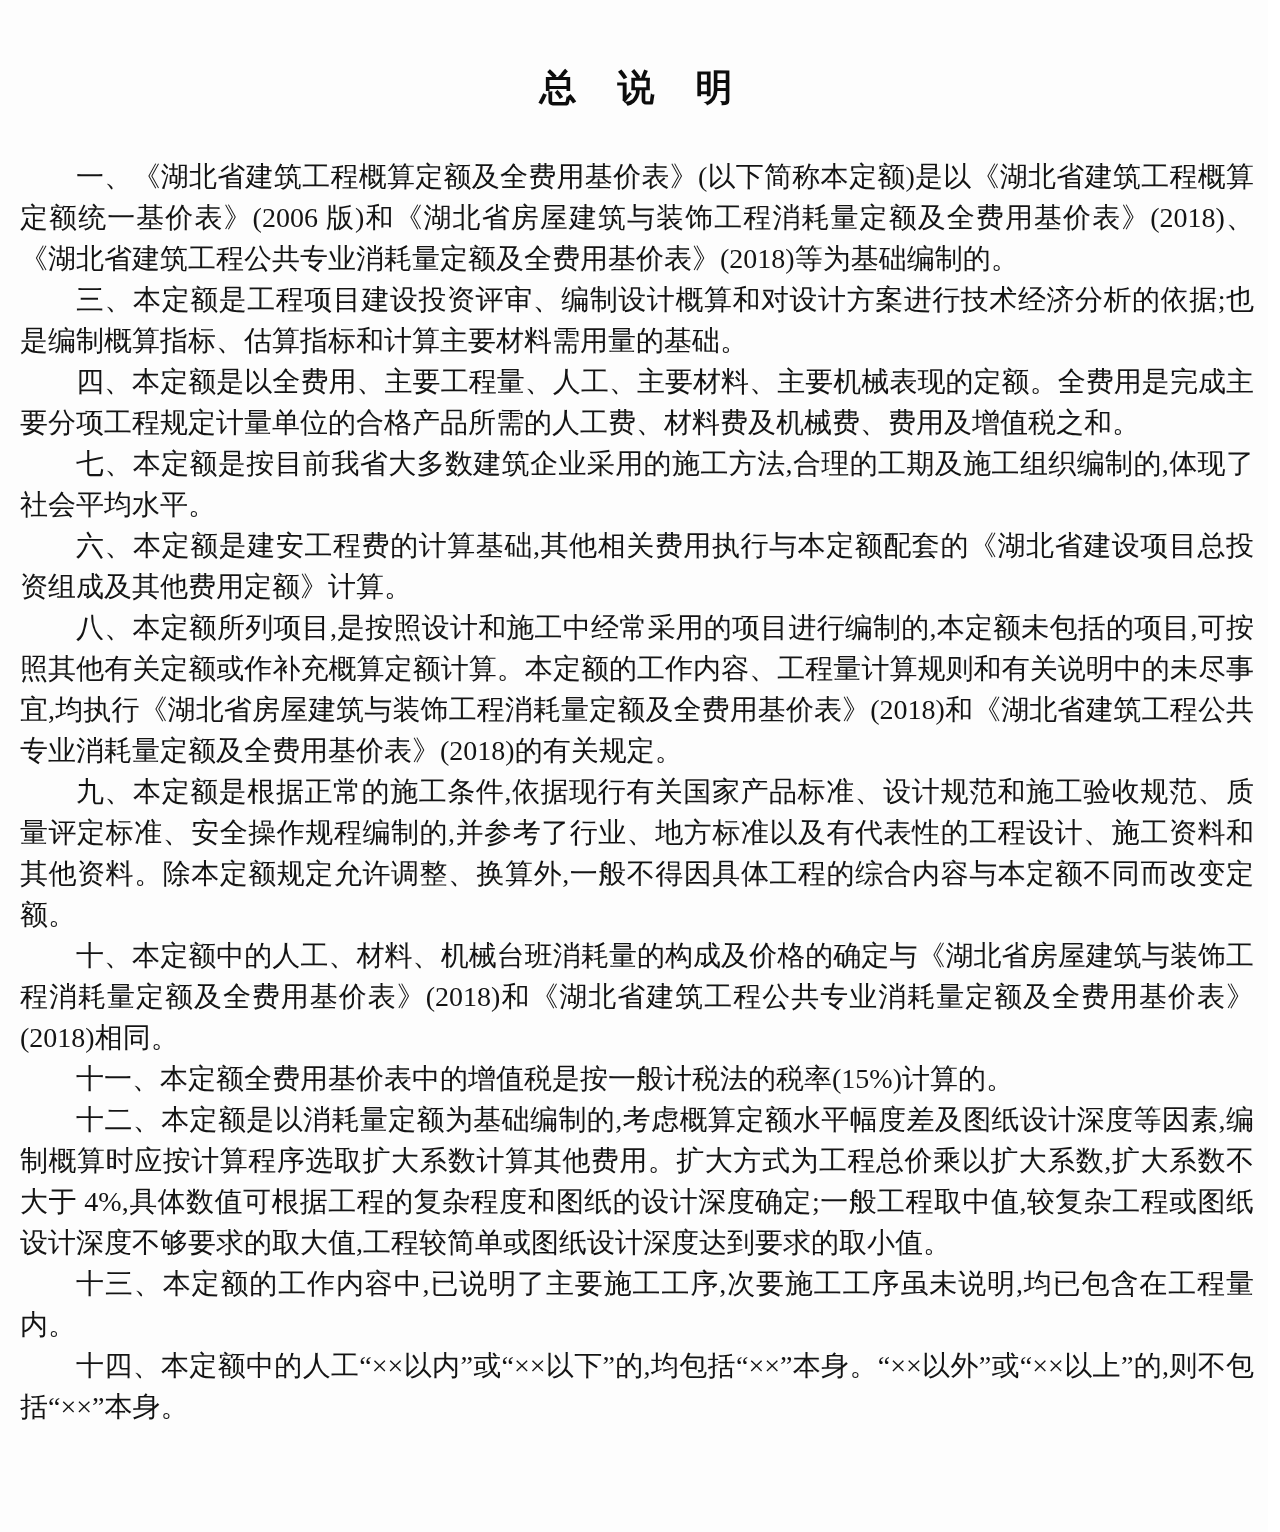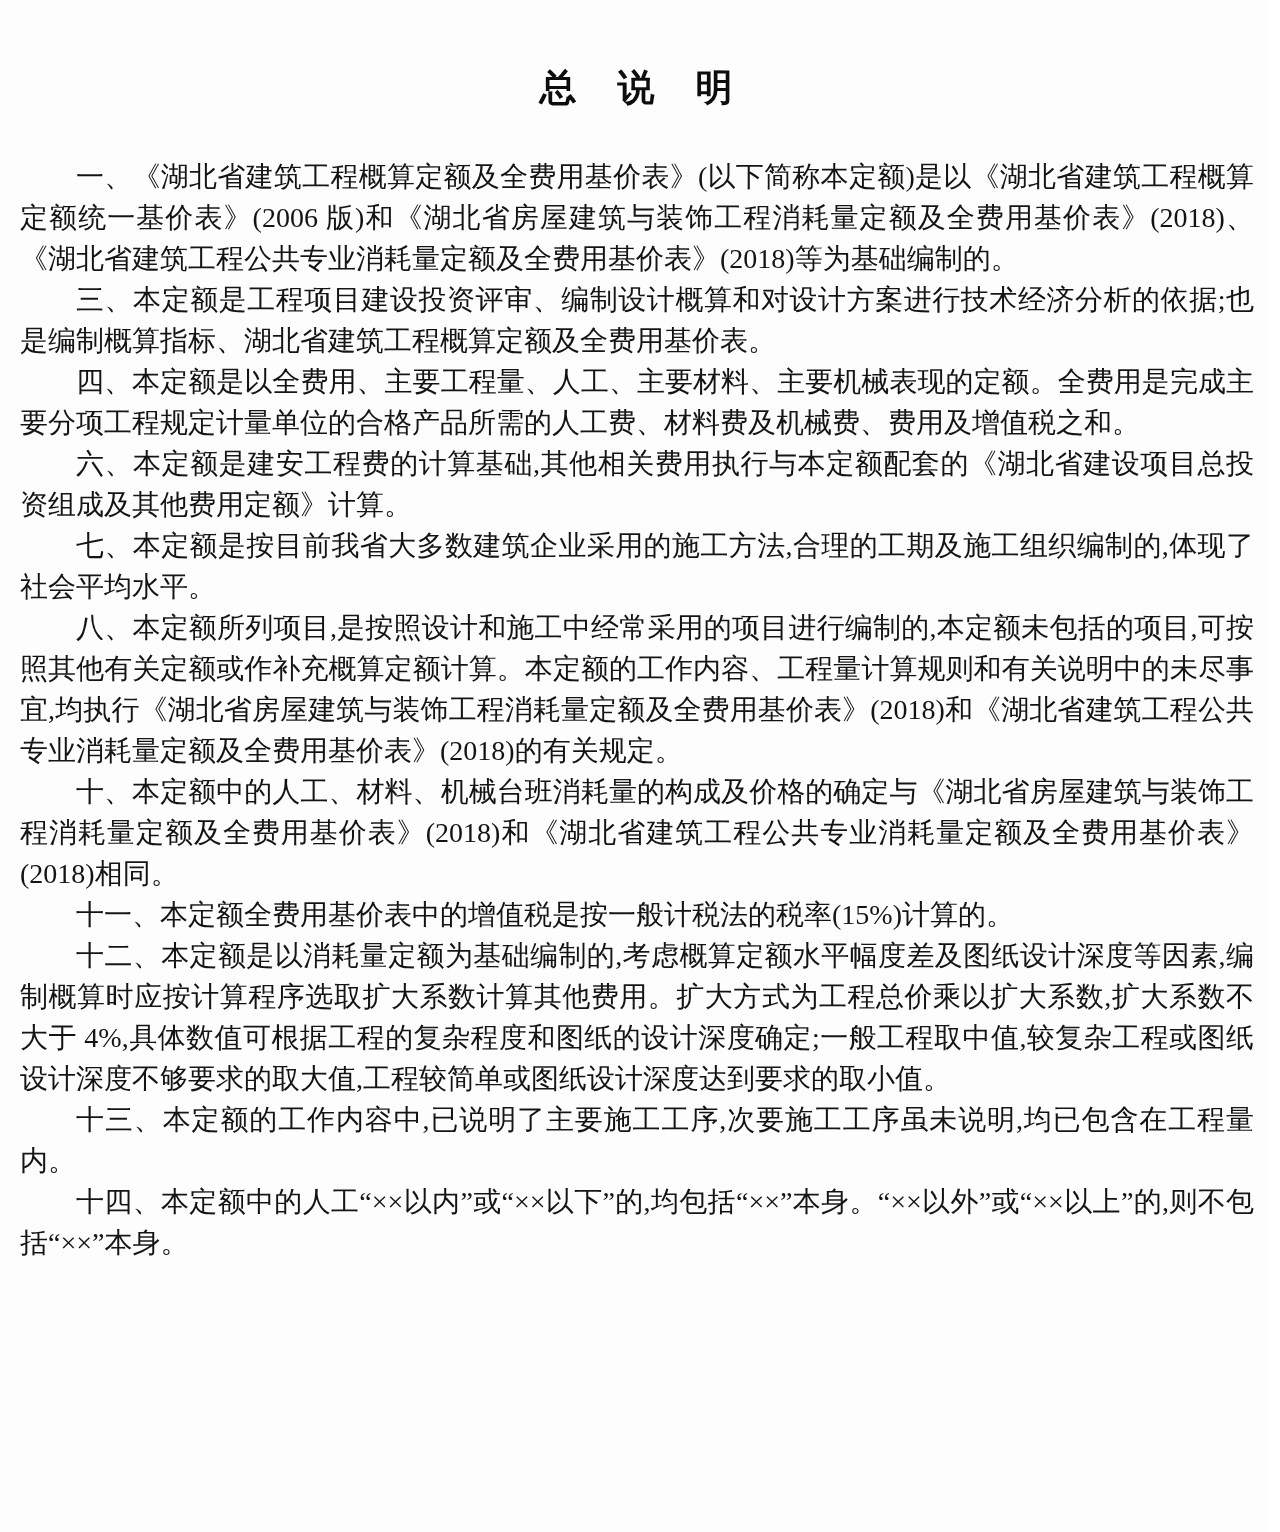--- a/index.html
+++ b/index.html
@@ -35,24 +35,25 @@
     margin: 0;
   }
 </style>
 </head>
 <body>
 
 <div class="page">
   <h1 class="page-title">总　说　明</h1>
   <div class="content">
     <p class="para">一、《湖北省建筑工程概算定额及全费用基价表》(以下简称本定额)是以《湖北省建筑工程概算定额统一基价表》(2006 版)和《湖北省房屋建筑与装饰工程消耗量定额及全费用基价表》(2018)、《湖北省建筑工程公共专业消耗量定额及全费用基价表》(2018)等为基础编制的。</p>
-    <p class="para">三、本定额是工程项目建设投资评审、编制设计概算和对设计方案进行技术经济分析的依据;也是编制概算指标、湖北省建筑工程概算定额及全费用基价表。</p>
+    <p class="para">三、本定额是工程项目建设投资评审、编制设计概算和对设计方案进行技术经济分析的依据;也是编制概算指标、估算指标和计算主要材料需用量的基础。</p>
     <p class="para">四、本定额是以全费用、主要工程量、人工、主要材料、主要机械表现的定额。全费用是完成主要分项工程规定计量单位的合格产品所需的人工费、材料费及机械费、费用及增值税之和。</p>
+    <p class="para">七、本定额是按目前我省大多数建筑企业采用的施工方法,合理的工期及施工组织编制的,体现了社会平均水平。</p>
     <p class="para">六、本定额是建安工程费的计算基础,其他相关费用执行与本定额配套的《湖北省建设项目总投资组成及其他费用定额》计算。</p>
-    <p class="para">七、本定额是按目前我省大多数建筑企业采用的施工方法,合理的工期及施工组织编制的,体现了社会平均水平。</p>
     <p class="para">八、本定额所列项目,是按照设计和施工中经常采用的项目进行编制的,本定额未包括的项目,可按照其他有关定额或作补充概算定额计算。本定额的工作内容、工程量计算规则和有关说明中的未尽事宜,均执行《湖北省房屋建筑与装饰工程消耗量定额及全费用基价表》(2018)和《湖北省建筑工程公共专业消耗量定额及全费用基价表》(2018)的有关规定。</p>
+    <p class="para">九、本定额是根据正常的施工条件,依据现行有关国家产品标准、设计规范和施工验收规范、质量评定标准、安全操作规程编制的,并参考了行业、地方标准以及有代表性的工程设计、施工资料和其他资料。除本定额规定允许调整、换算外,一般不得因具体工程的综合内容与本定额不同而改变定额。</p>
     <p class="para">十、本定额中的人工、材料、机械台班消耗量的构成及价格的确定与《湖北省房屋建筑与装饰工程消耗量定额及全费用基价表》(2018)和《湖北省建筑工程公共专业消耗量定额及全费用基价表》(2018)相同。</p>
     <p class="para">十一、本定额全费用基价表中的增值税是按一般计税法的税率(15%)计算的。</p>
     <p class="para">十二、本定额是以消耗量定额为基础编制的,考虑概算定额水平幅度差及图纸设计深度等因素,编制概算时应按计算程序选取扩大系数计算其他费用。扩大方式为工程总价乘以扩大系数,扩大系数不大于 4%,具体数值可根据工程的复杂程度和图纸的设计深度确定;一般工程取中值,较复杂工程或图纸设计深度不够要求的取大值,工程较简单或图纸设计深度达到要求的取小值。</p>
     <p class="para">十三、本定额的工作内容中,已说明了主要施工工序,次要施工工序虽未说明,均已包含在工程量内。</p>
     <p class="para">十四、本定额中的人工“××以内”或“××以下”的,均包括“××”本身。“××以外”或“××以上”的,则不包括“××”本身。</p>
   </div>
 </div>
 
 </body></html>

